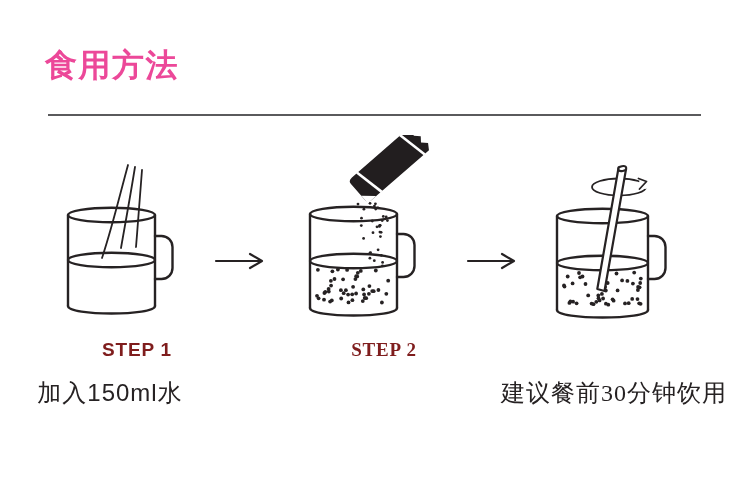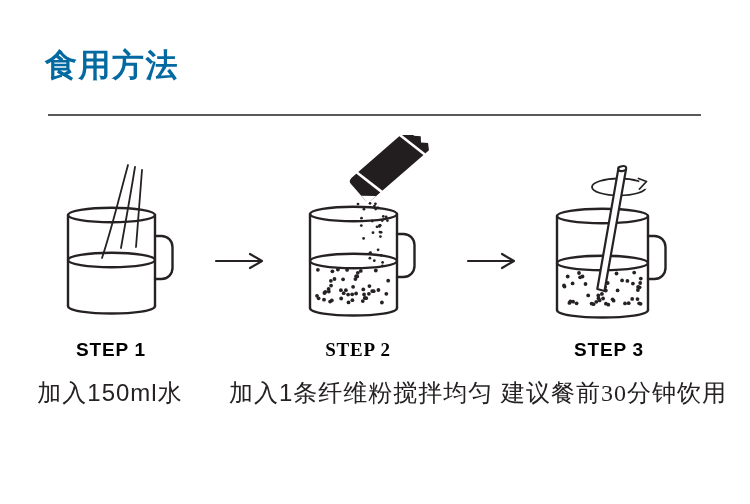--- a/index.html
+++ b/index.html
@@ -2,34 +2,34 @@
 <html><head>
 <meta charset="utf-8">
 <style>
   html,body{margin:0;padding:0;background:#ffffff;}
   .stage{
     position:relative;width:750px;height:504px;background:#ffffff;overflow:hidden;
     font-family:"Liberation Sans","DejaVu Sans",sans-serif;color:#262223;
   }
   .title{
     position:absolute;left:45px;top:46px;font-size:32px;font-weight:700;
-    letter-spacing:1.5px;line-height:1.2;color:#0369a1;
+    letter-spacing:1.5px;line-height:1.2;color:#ec4899;
   }
   .divider{
     position:absolute;left:48px;top:114px;width:653px;height:2px;background:#5a5a5c;
   }
   .illus,.arrow{position:absolute;display:block;}
   #illus1{left:45px;top:140px;}
   #illus2{left:300px;top:135px;}
   #illus3{left:545px;top:140px;}
   #arrow1{left:214px;top:251px;}
   #arrow2{left:466px;top:251px;}
   .step-label{
     position:absolute;top:339px;width:220px;text-align:center;
-    font-size:19px;font-weight:700;letter-spacing:.8px;color:#000000;
+    font-size:19px;font-weight:700;letter-spacing:.8px;color:#7f1d1d;padding-left:26px;
   }
   #label1{left:1px;} #label2{left:248px;font-family:Liberation Serif, serif;} #label3{left:499px;}
   .step-caption{
     position:absolute;top:377px;width:260px;text-align:center;
     font-size:24px;font-weight:500;letter-spacing:1px;color:#262223;white-space:nowrap;
   }
   #caption1{left:-20px;} #caption2{left:229px;} #caption3{left:484px;font-family:Liberation Serif, serif;}
 </style>
 </head>
 <body>
@@ -234,19 +234,17 @@
       <path d="M94.5,49 L101.5,41.5 L93.5,38.5" fill="none" stroke="#262223" stroke-width="1.8" stroke-linecap="round" stroke-linejoin="round"></path>
     </g>
     <g>
       <path d="M73.6,27.4 L81,29.4 L59.5,151 L52.3,149 Z" fill="#ffffff" stroke="#262223" stroke-width="2.2" stroke-linejoin="round"></path>
       <ellipse cx="77.3" cy="28.6" rx="4" ry="2.4" transform="rotate(-10 77.3 28.6)" fill="#ffffff" stroke="#262223" stroke-width="2"></ellipse>
     </g>
   </svg>
 
   <div id="label1" class="step-label">STEP 1</div>
   <div id="label2" class="step-label">STEP 2</div>
-  <div id="label3" class="step-label">STEP 3</div>
 
   <div id="caption1" class="step-caption">加入150ml水</div>
-  <div id="caption2" class="step-caption">加入1条纤维粉搅拌均匀</div>
   <div id="caption3" class="step-caption">建议餐前30分钟饮用</div>
 
 </div>
 
 </body></html>

